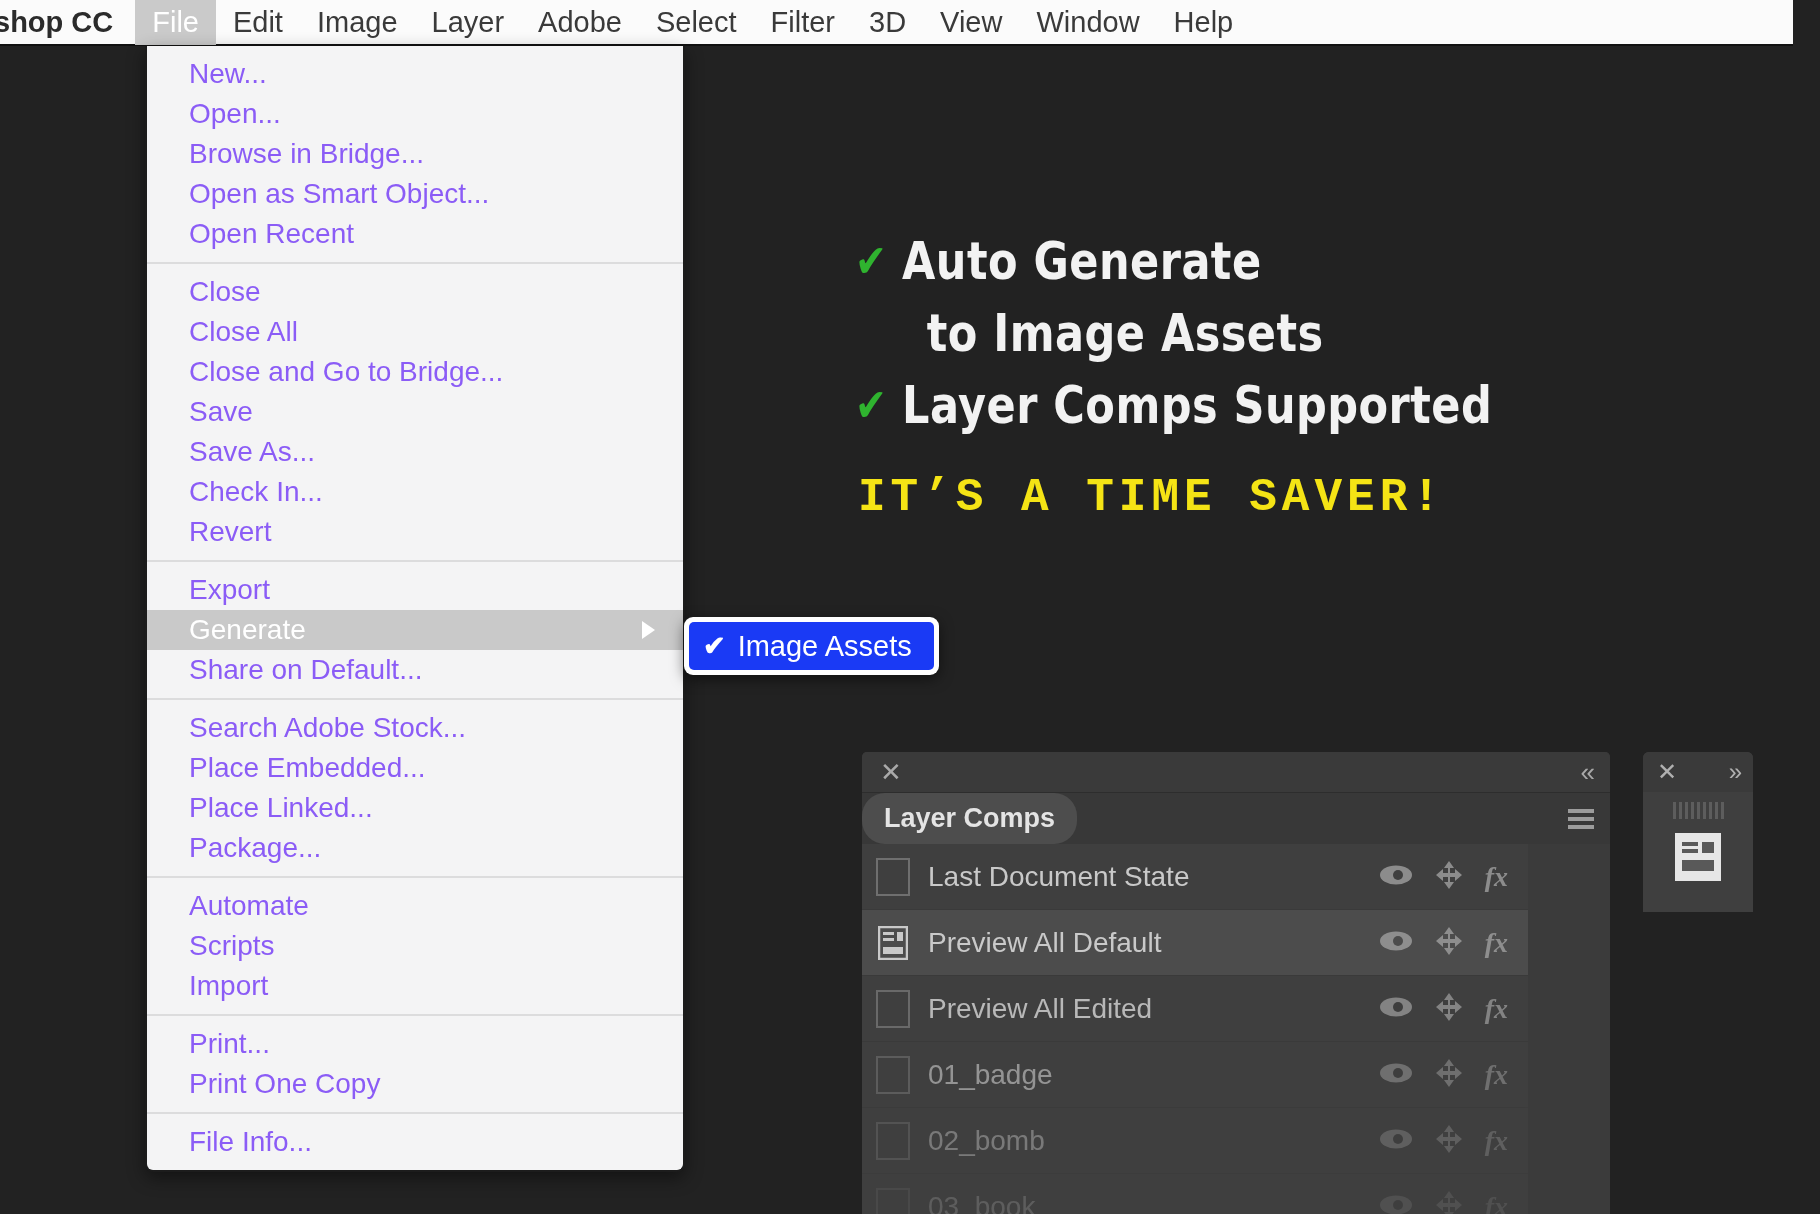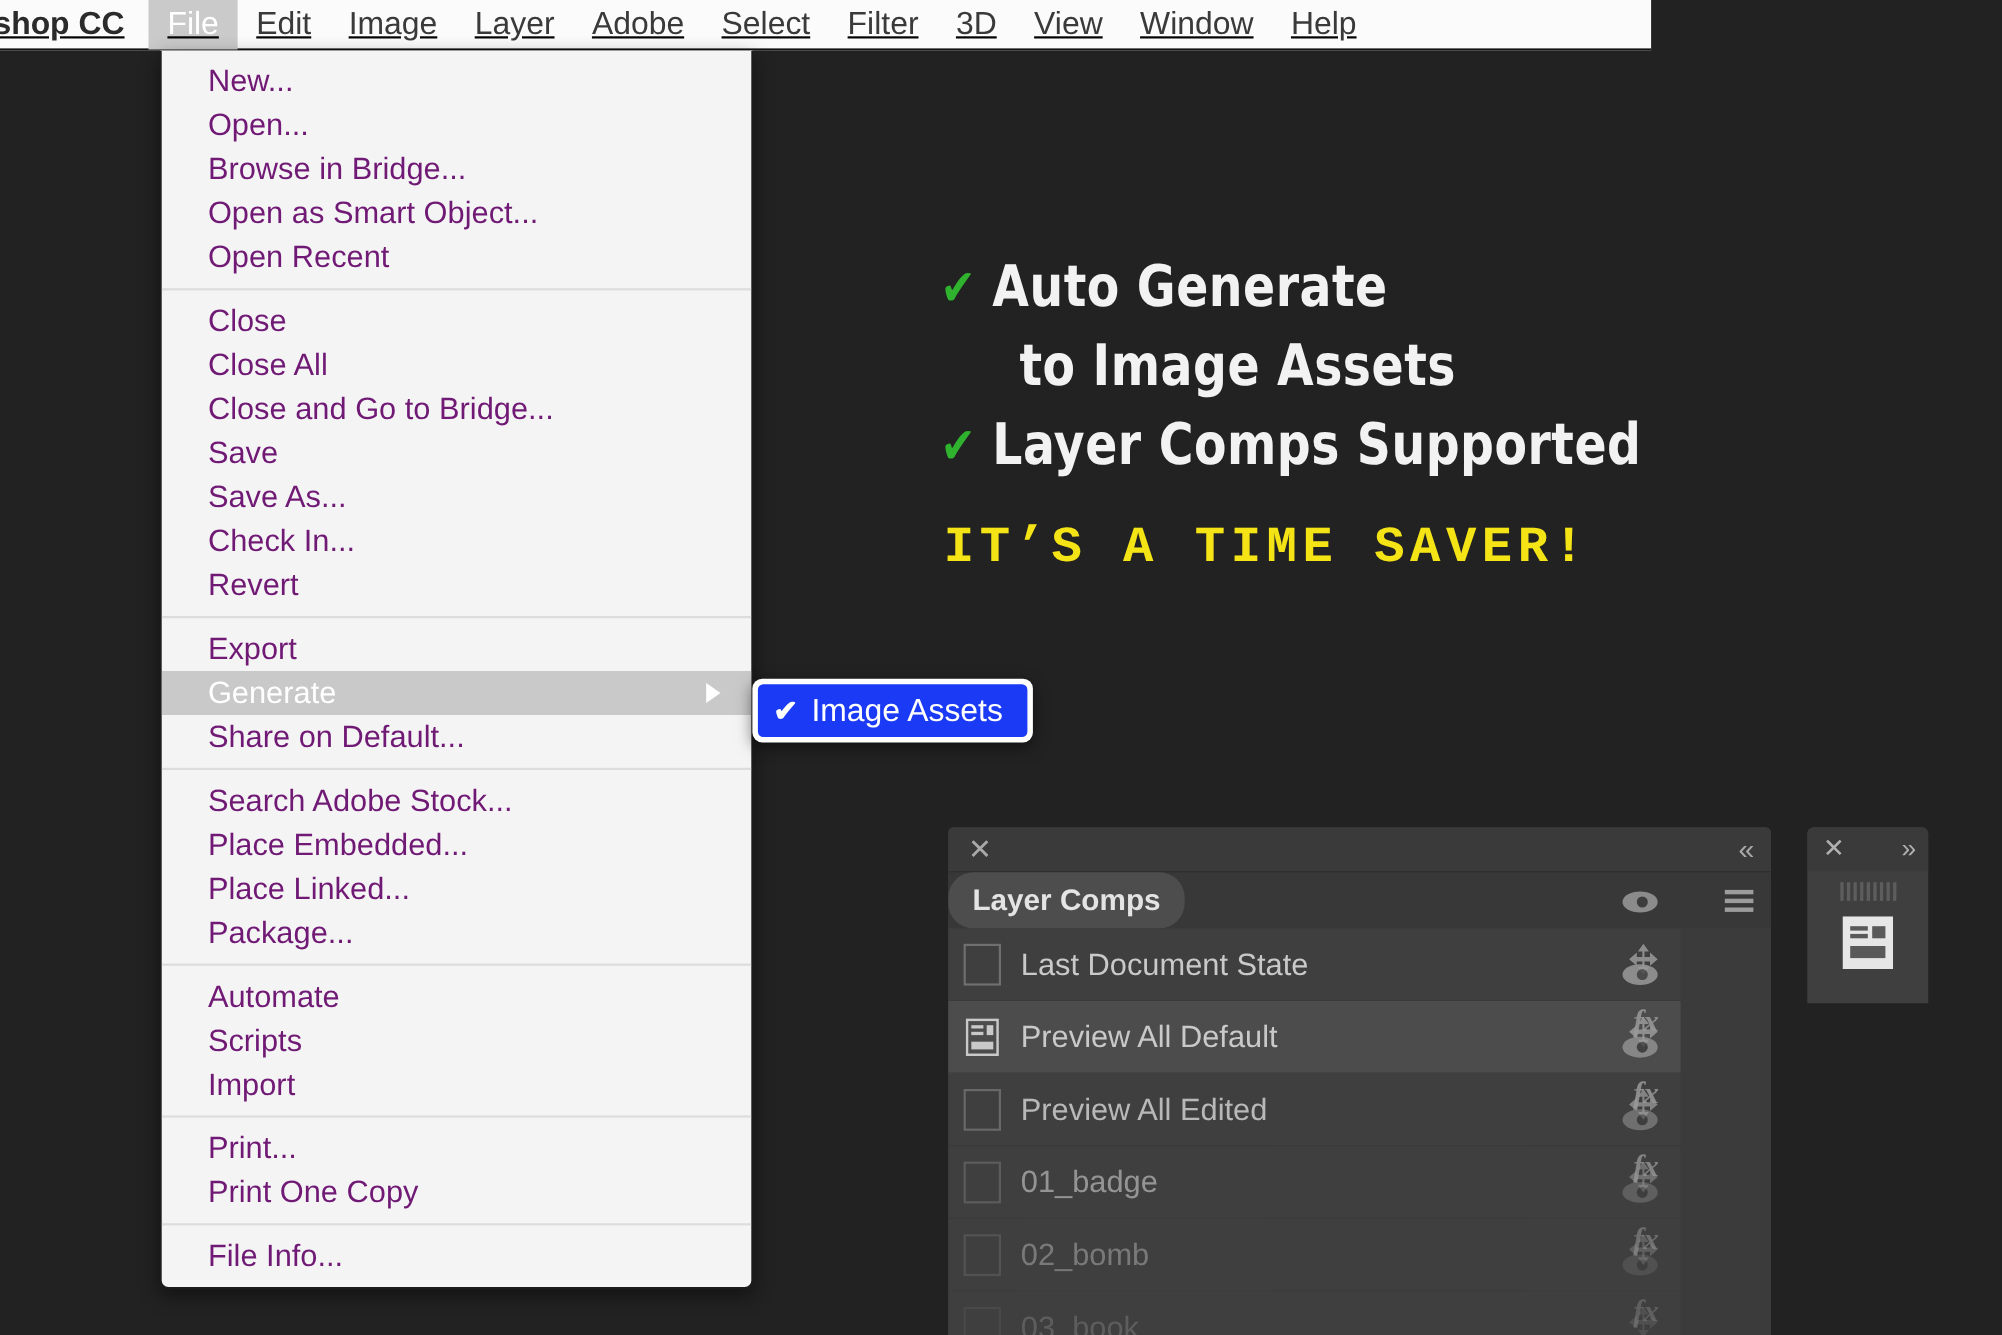--- a/index.html
+++ b/index.html
@@ -6,25 +6,24 @@
   html, body {
     width: 1820px; height: 1214px;
     background: #222222;
     font-family: "Liberation Sans", sans-serif;
     overflow: hidden;
   }
   #root { position: relative; width: 1820px; height: 1214px; background: #222222; }
 
   
   .menubar {
-    position: absolute; left: 0; top: 0; width: 1501px; height: 46px;
+    position: absolute; left: 0; top: 0; width: 1793px; height: 46px;
     background: #fbfbfb;
     display: flex; align-items: center;
     border-bottom: 2px solid #111;
-    text-decoration: underline;
   }
   .menubar .app-name {
     font-size: 29px; font-weight: bold; color: #2b2b2b;
     padding: 0 22px 0 0; margin-left: -6px; line-height: 46px;
   }
   .menubar .mitem {
     font-size: 29px; color: #3a3a3a; padding: 0 17px; line-height: 46px;
     height: 46px; display: flex; align-items: center; white-space: nowrap;
   }
   .menubar .mitem.active { background: #cacaca; color: #ffffff; }
@@ -37,21 +36,21 @@
     border-top: none;
     border-bottom-left-radius: 8px; border-bottom-right-radius: 8px;
     overflow: hidden;
     box-shadow: 0 6px 18px rgba(0,0,0,.45);
   }
   .dd-group { padding: 8px 0; }
   .dd-group + .dd-group { border-top: 2px solid #dcdcdd; }
   .dd-row {
     height: 40px; display: flex; align-items: center;
     padding: 0 16px 0 42px;
-    font-size: 28px; color: #701a75; white-space: nowrap; position: relative;
+    font-size: 28px; color: #8b5cf6; white-space: nowrap; position: relative;
   }
   .dd-row.highlight { background: #c9c9c9; color: #ffffff; }
   .dd-arrow {
     position: absolute; right: 28px; top: 50%; transform: translateY(-50%);
     width: 0; height: 0;
     border-left: 13px solid #ffffff;
     border-top: 9px solid transparent; border-bottom: 9px solid transparent;
   }
 
   
@@ -127,21 +126,21 @@
   .comp-row.selected { background: #4c4c4c; }
   .comp-box {
     width: 34px; height: 38px; border: 2px solid #6f6f6f;
     flex: 0 0 auto; margin-right: 18px; background: transparent;
   }
   .comp-icon {
     width: 34px; height: 38px; flex: 0 0 auto; margin-right: 18px;
     display: flex; align-items: center; justify-content: center;
   }
   .comp-label { font-size: 28px; color: #c9c9c9; flex: 1; white-space: nowrap; }
-  .comp-actions { display: flex; align-items: flex-end; gap: 22px; padding-right: 8px; flex-direction: column; }
+  .comp-actions { display: flex; align-items: center; gap: 22px; padding-right: 8px; }
   .icon-eye, .icon-move, .icon-fx { opacity: .85; }
   .icon-fx { font-family: "Liberation Serif", serif; font-style: italic; font-size: 28px; color: #9a9a9a; font-weight: bold; }
   .scroll-gutter {
     position: absolute; right: 0; top: 0; bottom: 0; width: 82px; background: #3b3b3b;
   }
   .fade-1 { opacity: 1; }
   .fade-2 { opacity: .88; }
   .fade-3 { opacity: .62; }
   .fade-4 { opacity: .42; }
   .fade-5 { opacity: .22; }

